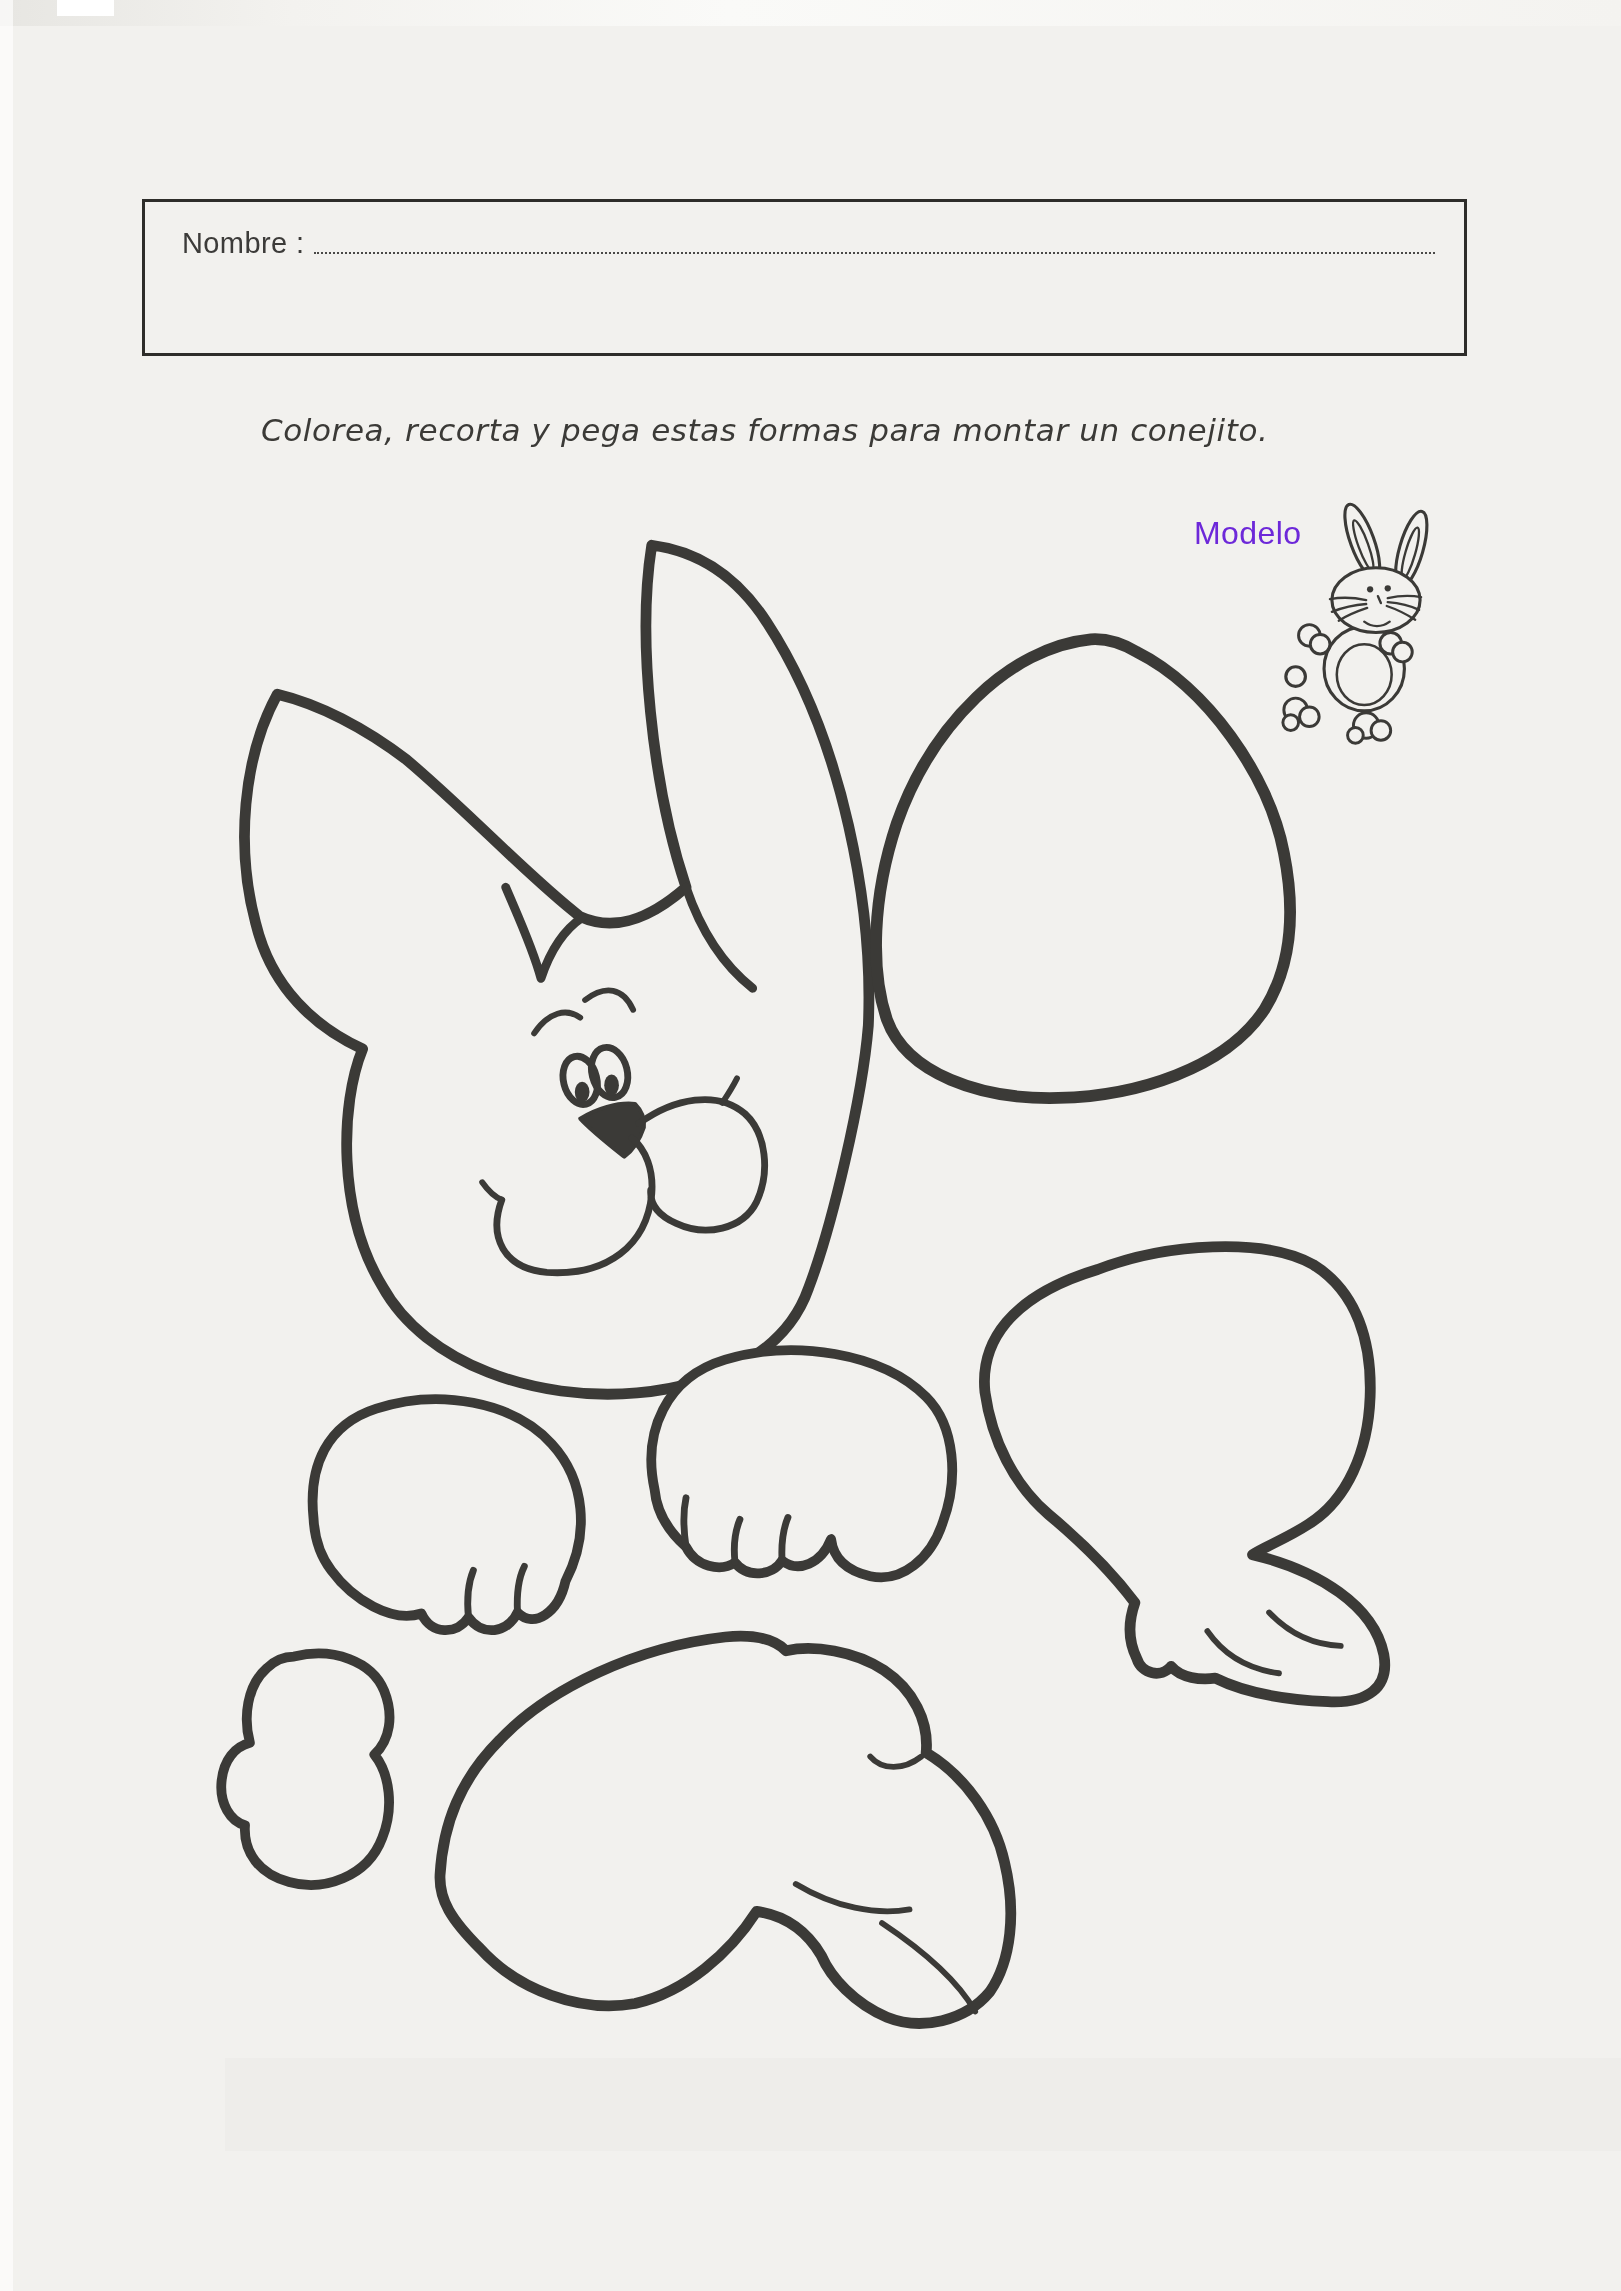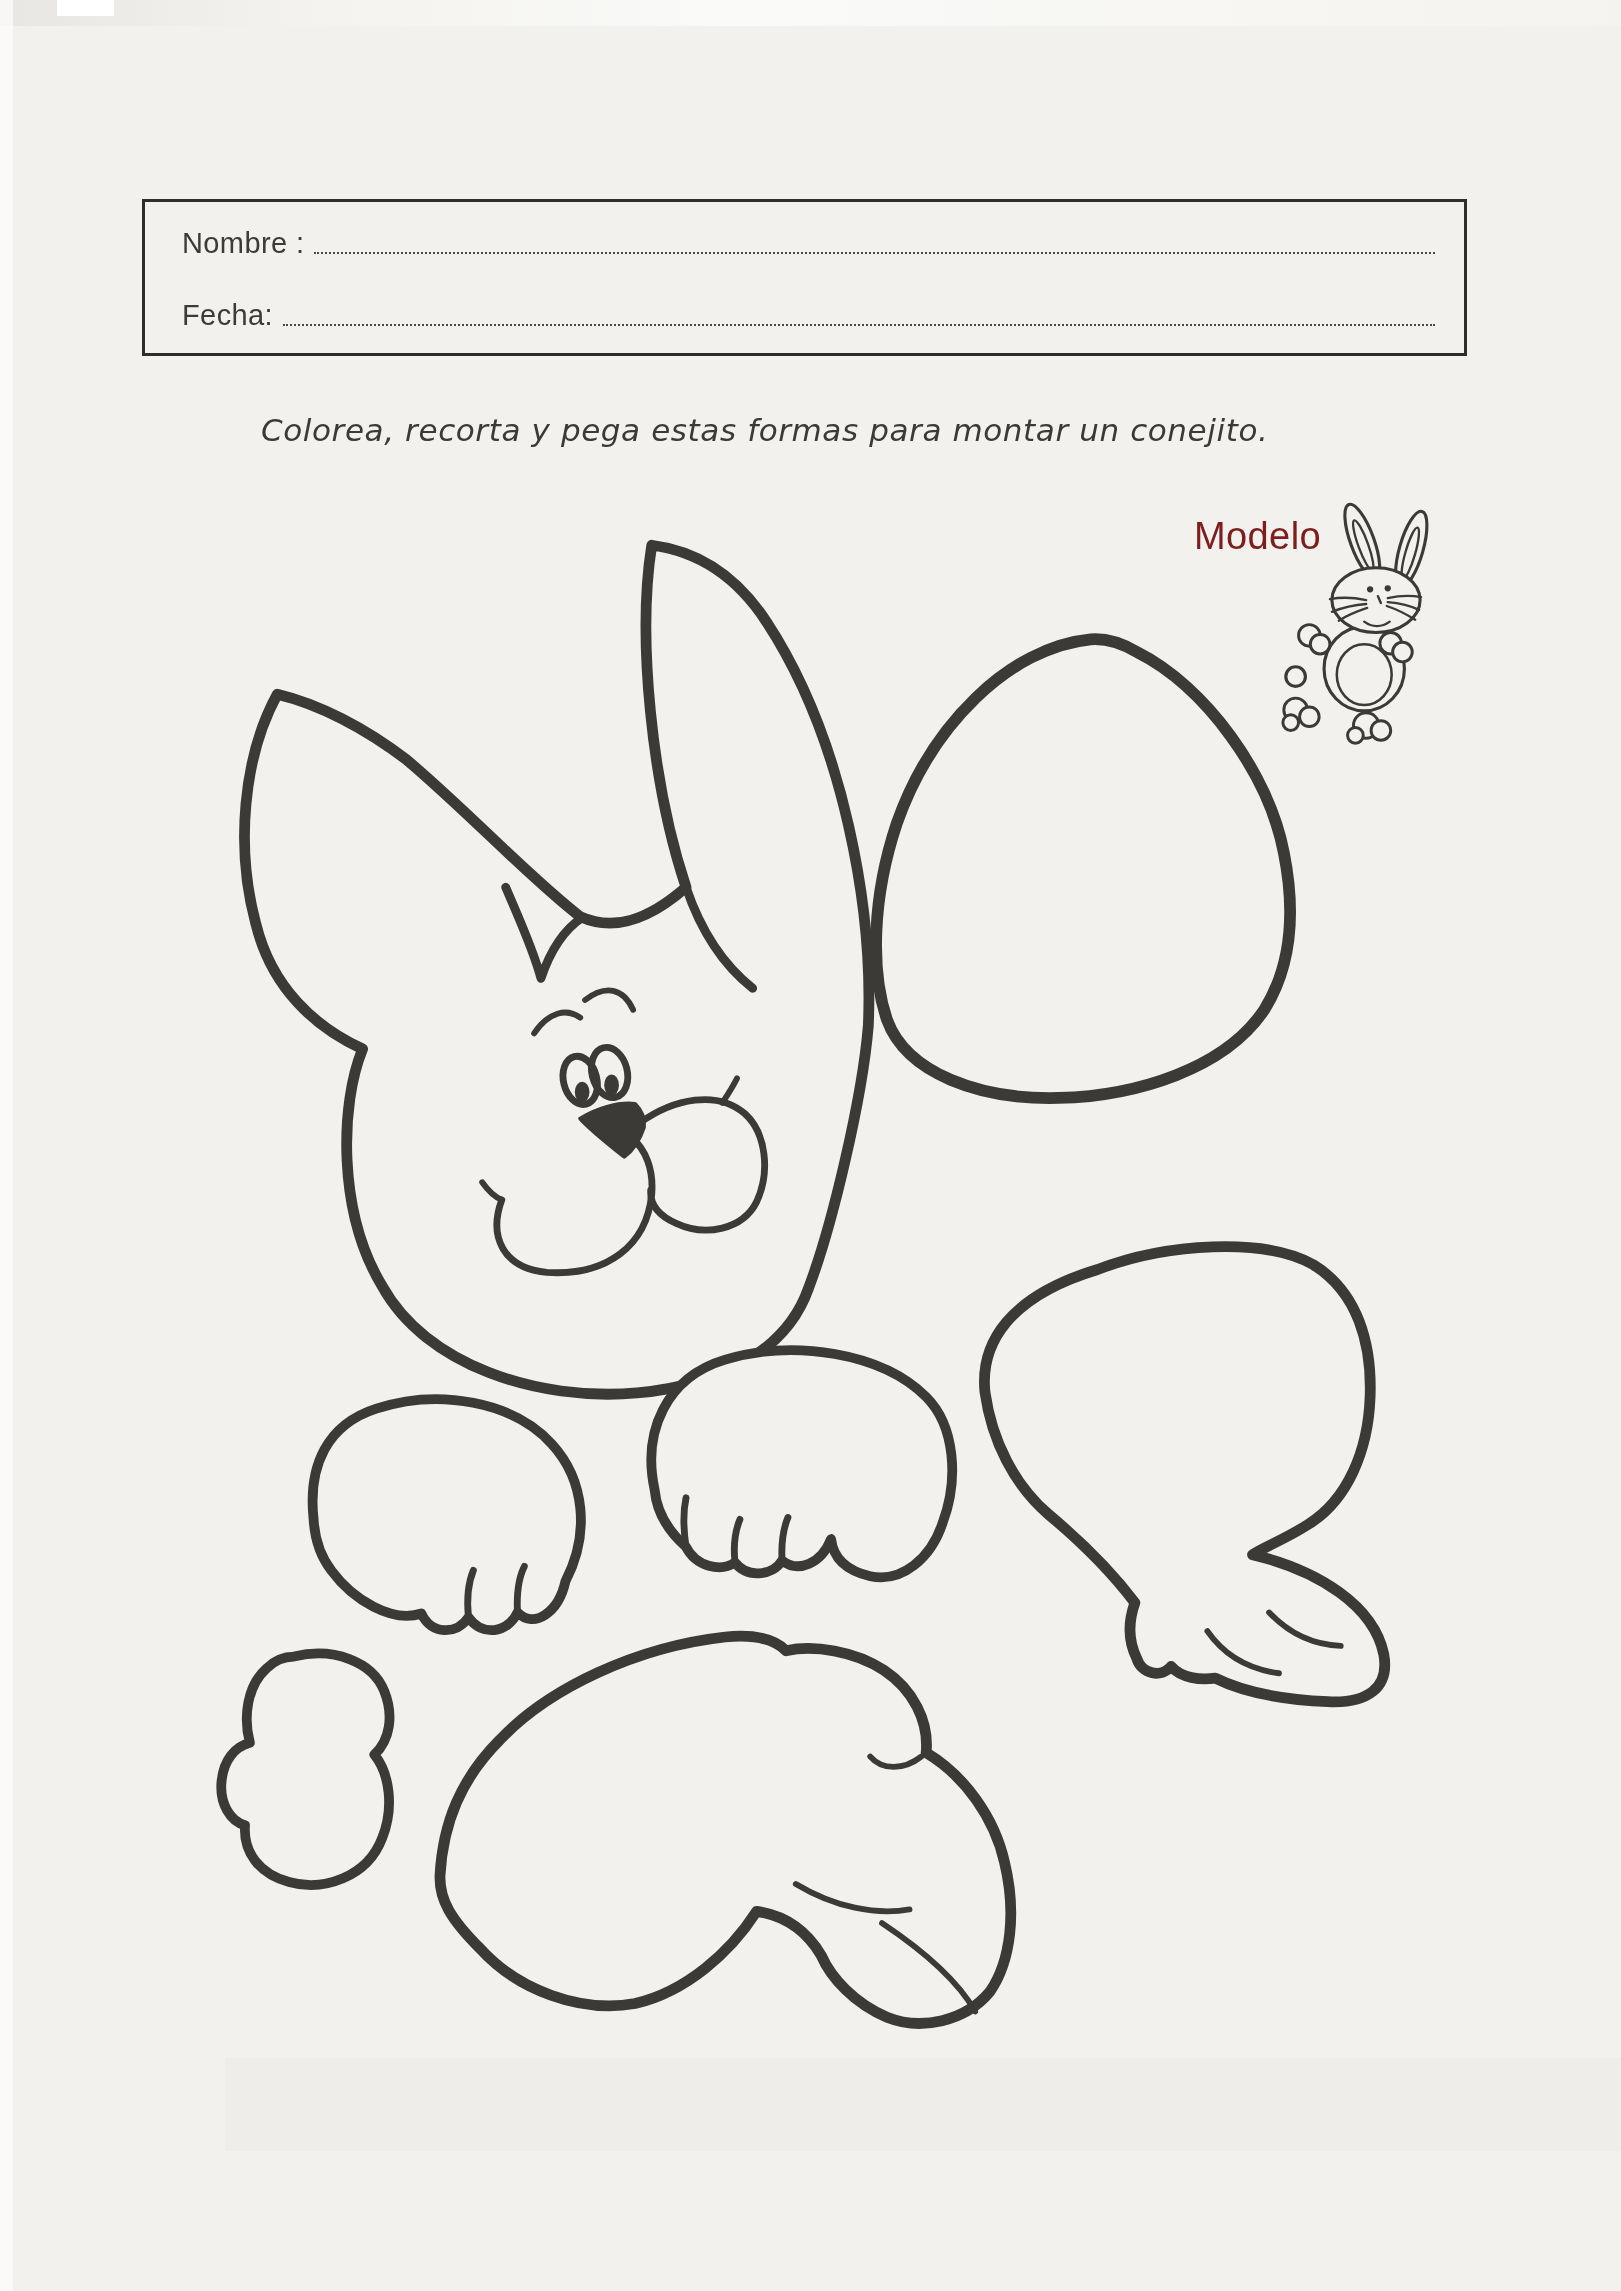--- a/index.html
+++ b/index.html
@@ -48,43 +48,39 @@
   .instruction{
     position:absolute;left:261px;top:412px;width:1078px;
     font-family:"DejaVu Sans", sans-serif;
     font-size:31px;letter-spacing:0.6px;color:#3b3a37;
     white-space:nowrap;
     font-style:italic;
   }
   
   .modelo{
     position:absolute;left:1194px;top:515px;
-    font-size:38px;color:#7f1d1d;letter-spacing:0.4px;
+    font-size:32px;color:#6d28d9;letter-spacing:0.4px;
   }
   svg.art{position:absolute;top:0;left:0;}
   .ink{stroke:#3b3a37;fill:none;stroke-linecap:round;stroke-linejoin:round;}
   .paper-fill{fill:#f2f1ee;}
 </style>
 </head>
 <body>
 
 <div class="page">
 
   <div class="scan-top"></div>
   <div class="scan-top-notch"></div>
   <div class="scan-left"></div>
   <div class="scan-bottom-band"></div>
 
   <div class="form-box">
     <div class="form-row">
       <span class="form-label">Nombre :</span>
-      <span class="dots"></span>
-    </div>
-    <div class="form-row">
-      <span class="form-label">Fecha:</span>
       <span class="dots"></span>
     </div>
   </div>
 
   <div class="instruction">Colorea, recorta y pega estas formas para montar un conejito.</div>
 
   <div class="modelo">Modelo</div>
 
   <svg class="art" width="1621" height="2292" viewBox="0 0 1654 2338">
 

